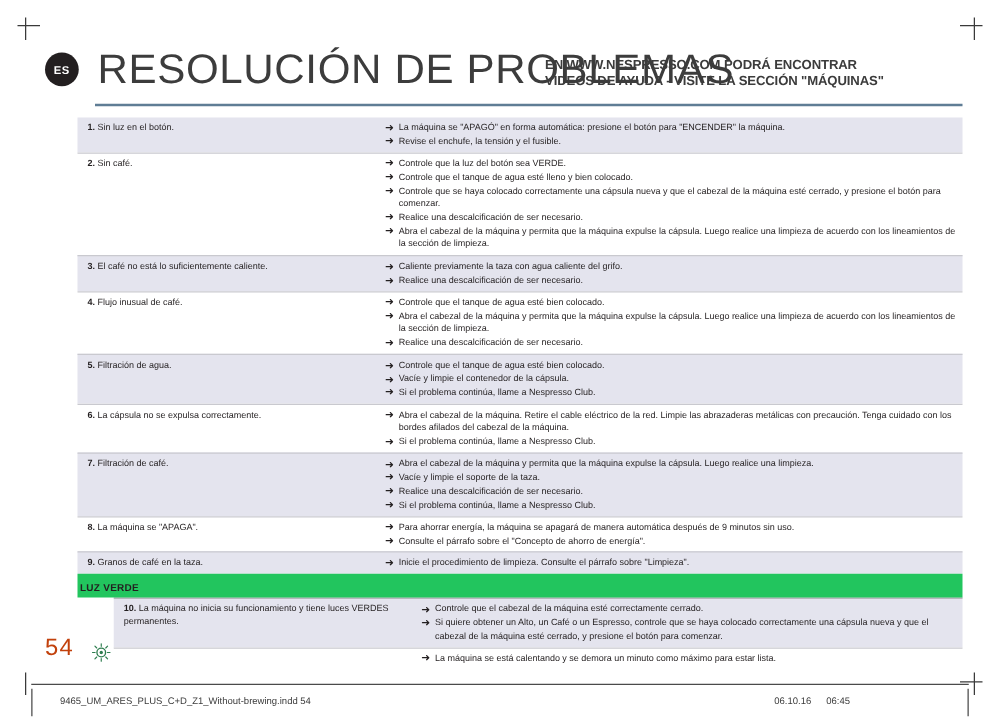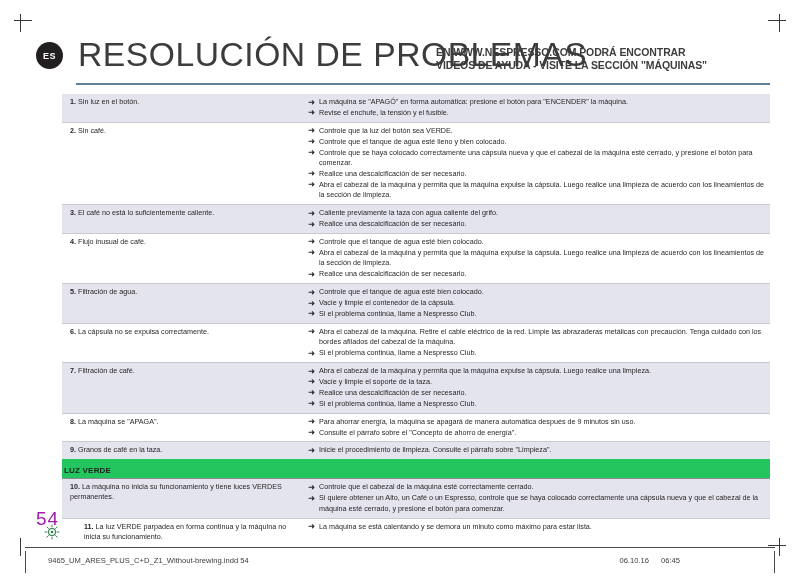--- a/index.html
+++ b/index.html
@@ -154,40 +154,41 @@
     position: relative;
     padding: 7px 0 3px 2px;
     font-size: 8px;
     font-weight: bold;
     letter-spacing: 0.2px;
     color: #231f20;
     background: #22c55e;
   }
   .section-rule {
     border-top: 0.9px solid #8a8a92;
+    margin-left: 29px;
   }
 
   .lamp-icon {
     position: absolute;
     left: -18px;
     top: 50%;
     transform: translateY(-50%);
     width: 16px;
     height: 16px;
   }
   .cell-problem.with-icon { position: relative; padding-left: 22px; }
 
   
   .page-number {
     position: absolute;
     left: 36px;
     top: 508px;
     font-size: 19px;
     font-weight: 300;
-    color: #a21caf;
+    color: #c2410c;
     letter-spacing: 1px;
   }
   .footer-rule {
     position: absolute;
     left: 25px;
     top: 547px;
     width: 750px;
     height: 1px;
     background: #4a4a4a;
   }
@@ -346,21 +347,20 @@
                   <line x1="12" y1="1.5" x2="12" y2="4.6"></line>
                   <line x1="12" y1="19.4" x2="12" y2="22.5"></line>
                   <line x1="1.5" y1="12" x2="4.6" y2="12"></line>
                   <line x1="19.4" y1="12" x2="22.5" y2="12"></line>
                   <line x1="4.4" y1="4.4" x2="6.6" y2="6.6"></line>
                   <line x1="17.4" y1="17.4" x2="19.6" y2="19.6"></line>
                   <line x1="19.6" y1="4.4" x2="17.4" y2="6.6"></line>
                   <line x1="6.6" y1="17.4" x2="4.4" y2="19.6"></line>
                 </g>
               </svg></span>
-            <span class="ptext"><b>11. </b>La luz VERDE parpadea en forma continua y la máquina no inicia su funcionamiento.</span>
           </div>
           <div class="cell-sol">
             <div class="bullet"><span class="arrow">➜</span>La máquina se está calentando y se demora un minuto como máximo para estar lista.</div>
           </div>
         </div>
       </div>
   </div>
 
   <div class="page-number">54</div>
 

